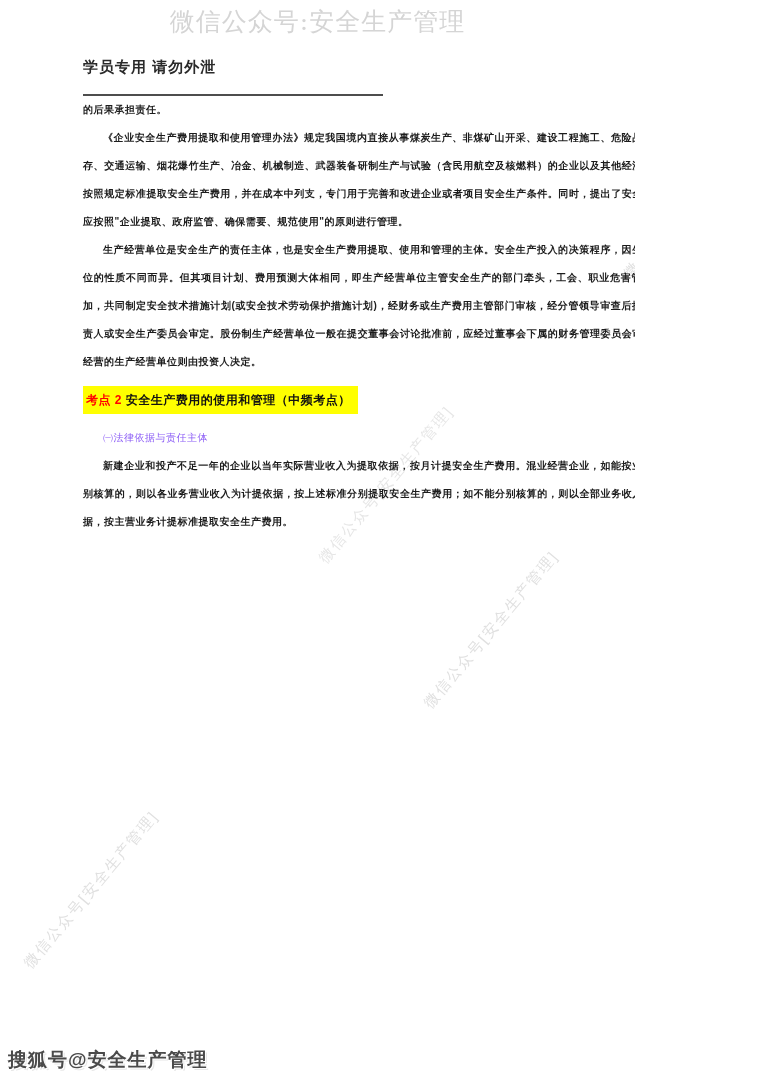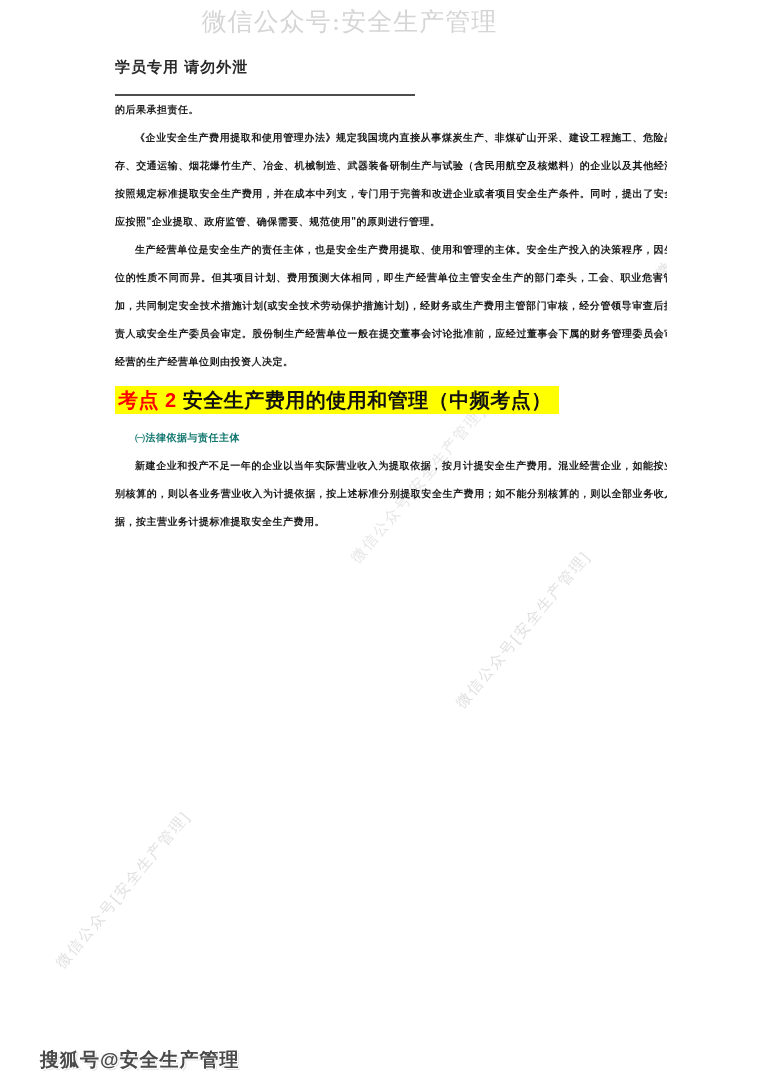--- a/index.html
+++ b/index.html
@@ -2,21 +2,20 @@
 <html><head>
 <meta charset="utf-8">
 <style>
   html,body{margin:0;padding:0;background:#ffffff;}
   .page{
     position:relative;
     width:635px;height:1080px;
     background:#ffffff;
     overflow:hidden;
     font-family:"Liberation Sans","DejaVu Sans",sans-serif;
-    margin-left:32px;
   }
   
   .wm-top{
     position:absolute;top:5px;left:0;right:0;
     text-align:center;
     font-family:"DejaVu Serif","Liberation Serif",serif;
     font-size:25px;
     color:#d5d5d5;
     letter-spacing:1px;
     user-select:none;
@@ -56,24 +55,24 @@
     margin:0;
     font-size:10px;
     line-height:28px;
     color:#1c1c1c;
     font-weight:bold;
     text-align:justify;
     text-indent:2em;
     letter-spacing:0.5px;
   }
   .para.no-indent{text-indent:0;}
-  .para.sub{font-weight:bold;color:#0f766e;}
+  .para.sub{font-weight:normal;color:#8b5cf6;}
   .kaodian{
     margin:10px 0 10px 0;
-    font-size:20px;
+    font-size:12px;
     line-height:20px;
   }
   .kaodian .hl{
     display:inline-block;
     background:#ffff00;
     padding:4px 7px 4px 3px;
     font-weight:bold;
     color:#111111;
     letter-spacing:0.5px;
   }

